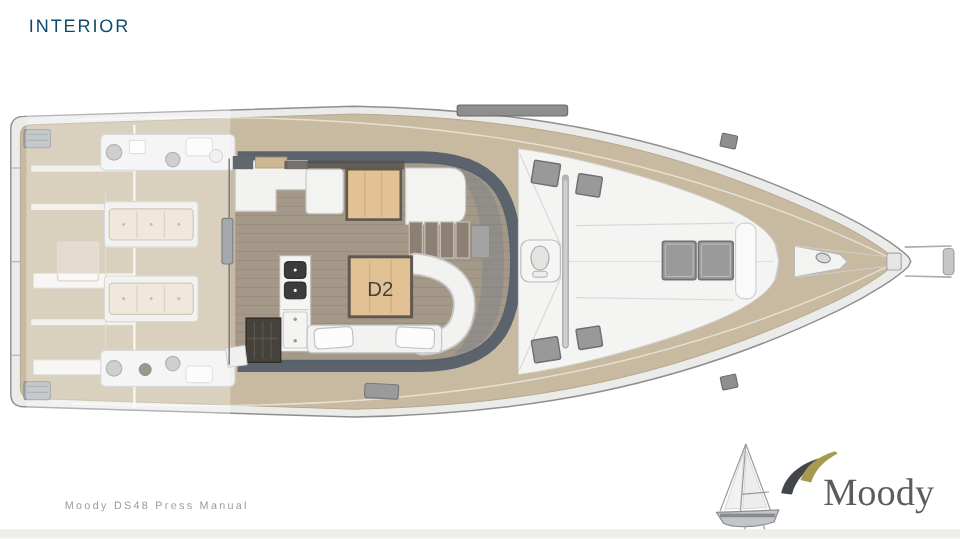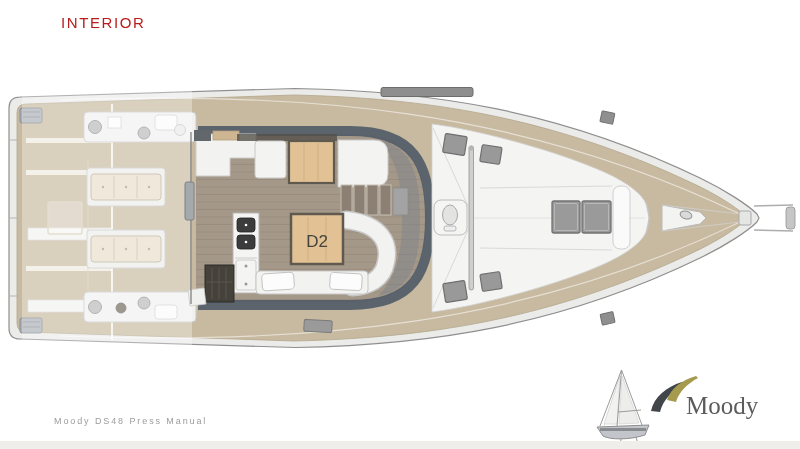--- a/index.html
+++ b/index.html
@@ -1,22 +1,22 @@
 <!DOCTYPE html>
 <html><head>
 <meta charset="utf-8">
 <style>
   html,body{margin:0;padding:0;background:#ffffff;}
   #stage{position:relative;width:800px;height:449px;background:#ffffff;overflow:hidden;
          font-family:"Liberation Sans",sans-serif;}
   .abs{position:absolute;}
-  #page-title{left:24px;top:14px;font-size:15px;letter-spacing:1.6px;color:#b91c1c;margin-left:37px;}
+  #page-title{left:24px;top:14px;font-size:15px;letter-spacing:1.6px;color:#0c4a6e;}
   #footer-caption{left:54px;top:416px;font-size:9px;letter-spacing:1.9px;color:#9c9c9c;}
   #brand-wordmark{left:686px;top:392px;font-family:"Liberation Serif",serif;
-                  font-size:25px;color:#5c5c5c;}
+                  font-size:32px;color:#5c5c5c;}
   #bottom-strip{left:0;top:441px;width:800px;height:8px;background:#f0eeeb;}
   svg{display:block;}
 </style>
 </head>
 <body>
 
 <div id="stage">
 
   <div id="page-title" class="abs">INTERIOR</div>
 

